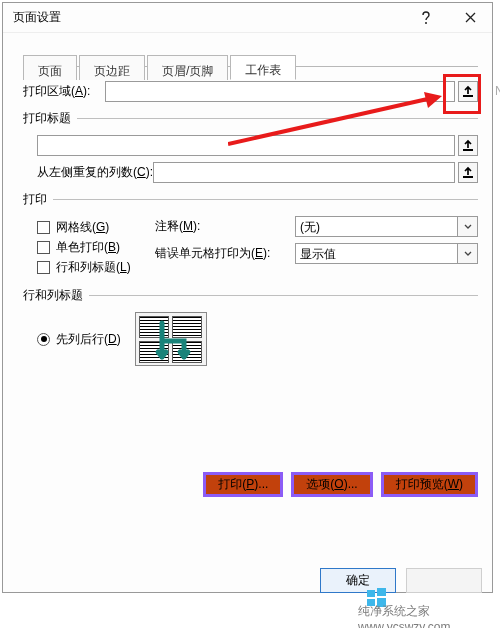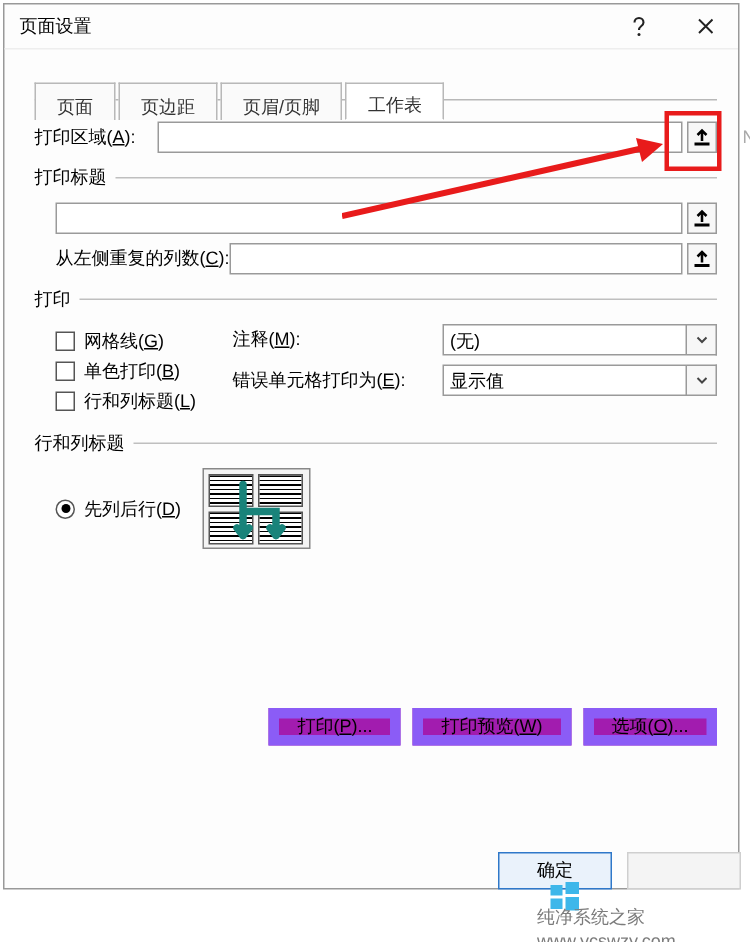--- a/index.html
+++ b/index.html
@@ -35,24 +35,24 @@
   .combo .drop{width:20px;height:21px;border:1px solid #9a9a9a;border-left:none;background:#f7f7f7;display:flex;align-items:center;justify-content:center}
   .orderwrap{display:flex;align-items:center;gap:14px}
   .orderopts{display:flex;flex-direction:column;gap:6px}
   .radio{display:flex;align-items:center}
   .radio .dot{width:13px;height:13px;border:1px solid #555;border-radius:50%;margin-right:6px;background:#fff;display:flex;align-items:center;justify-content:center}
   .radio .dot.sel::after{content:"";width:6px;height:6px;background:#000;border-radius:50%}
   .orderimg{width:72px;height:54px;border:1px solid #888;background:#f4f4f4;display:flex;flex-wrap:wrap;padding:3px;gap:3px;position:relative}
   .orderimg .pg{width:30px;height:22px;background:repeating-linear-gradient(#000 0 1px,#fff 1px 3px);border:1px solid #555}
   .orderimg .arrow{position:absolute;left:18px;top:6px;pointer-events:none}
   .btnrow{display:flex;justify-content:flex-end;gap:8px;margin-top:106px}
-  .btn{height:25px;padding:0 12px;border:7px solid #8b5cf6;background:#a21caf;display:flex;align-items:center}
+  .btn{height:25px;padding:0 12px;border:3px solid #8b5cf6;background:#c2410c;display:flex;align-items:center}
   .redbox{position:absolute;left:443px;top:74px;width:38px;height:40px;border:3px solid #e81b1b;pointer-events:none}
   .redarrow{position:absolute;left:228px;top:92px;pointer-events:none}
-  .footerbtns{position:absolute;left:332px;top:568px;display:flex;gap:10px}
+  .footerbtns{position:absolute;left:320px;top:568px;display:flex;gap:10px}
   .footerbtn{width:76px;height:25px;border:1px solid #8f8f8f;background:#f4f4f4;display:flex;align-items:center;justify-content:center}
   .footerbtn.primary{border:1px solid #2f78c9;background:#eaf2fb}
   .footerbtn.dis{color:#bdbdbd;border:1px solid #cfcfcf}
   .wm{position:absolute;left:358px;top:603px;font-size:12px;color:#7c7c7c;font-family:Arial,sans-serif}
   .wm-logo{position:absolute;left:366px;top:587px;width:22px;height:22px}
   .u{text-decoration:underline}
   .edge-n{position:absolute;left:495px;top:84px;color:#aaa;font-size:12px}
 </style>
 </head>
 <body>
@@ -199,24 +199,24 @@
               </svg>
           </div>
         </div>
       </div>
 
       <div class="btnrow">
         <div class="btn">
             <span><span>打印(</span><span class="u">P</span><span>)...</span></span>
           </div>
         <div class="btn">
+            <span><span>选项(</span><span class="u">O</span><span>)...</span></span>
+          </div>
+        <div class="btn">
             <span><span>打印预览(</span><span class="u">W</span><span>)</span></span>
-          </div>
-        <div class="btn">
-            <span><span>选项(</span><span class="u">O</span><span>)...</span></span>
           </div>
       </div>
 
     </div>
   </div>
 </div>
 
 <div class="redbox"></div>
 <svg class="redarrow" width="220" height="60" viewBox="0 0 220 60">
   <line x1="0" y1="52" x2="204" y2="6" stroke="#e81b1b" stroke-width="4"></line>

